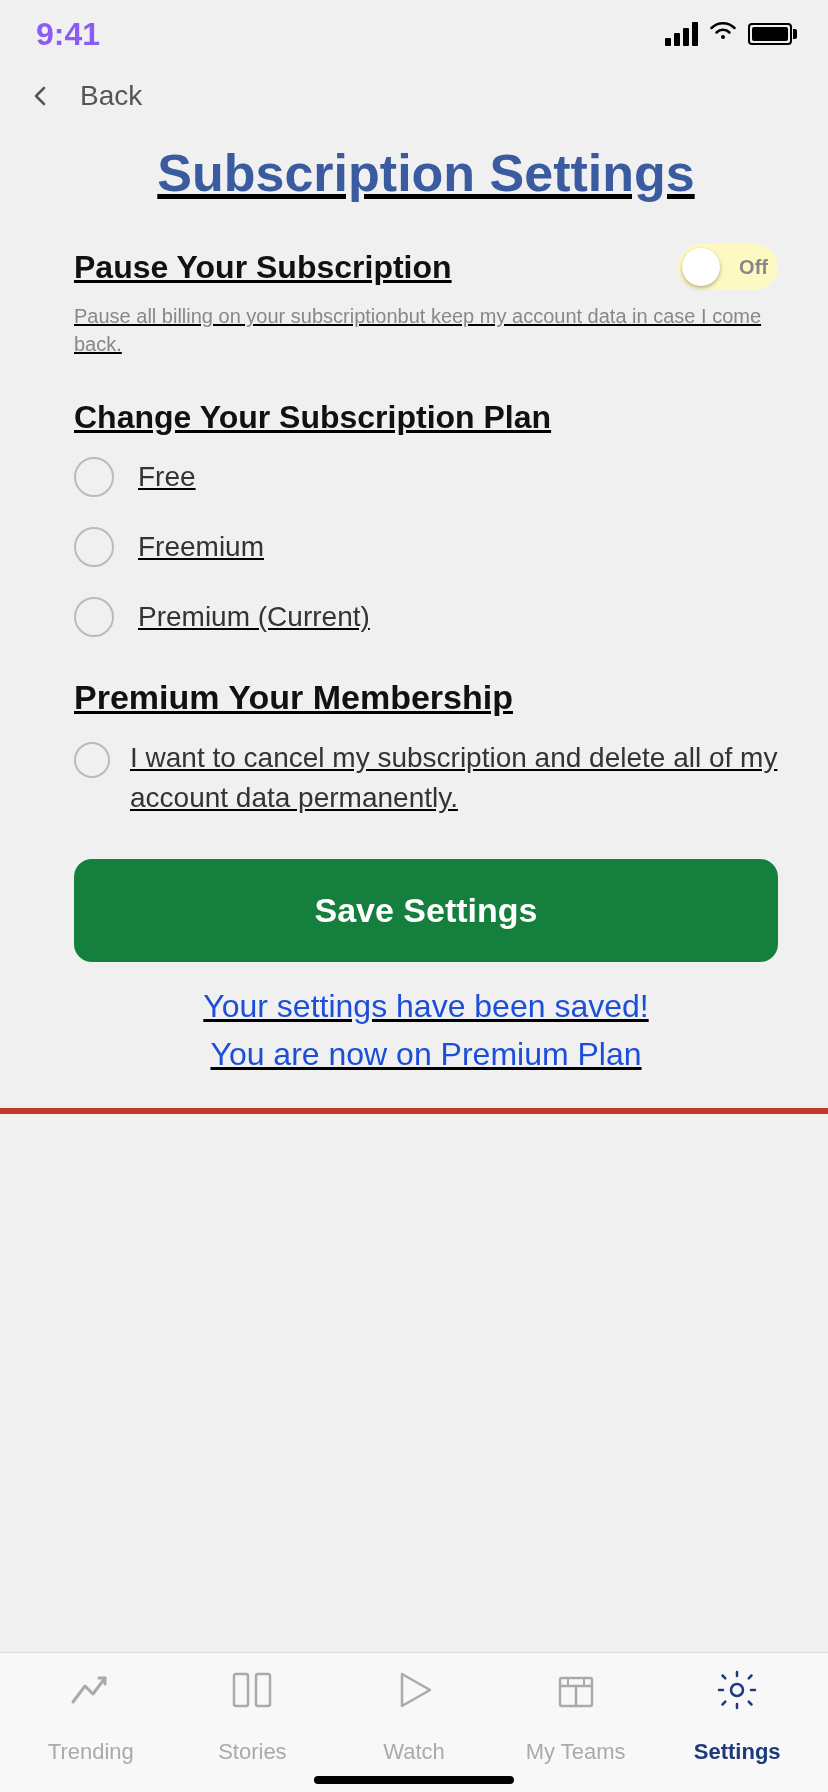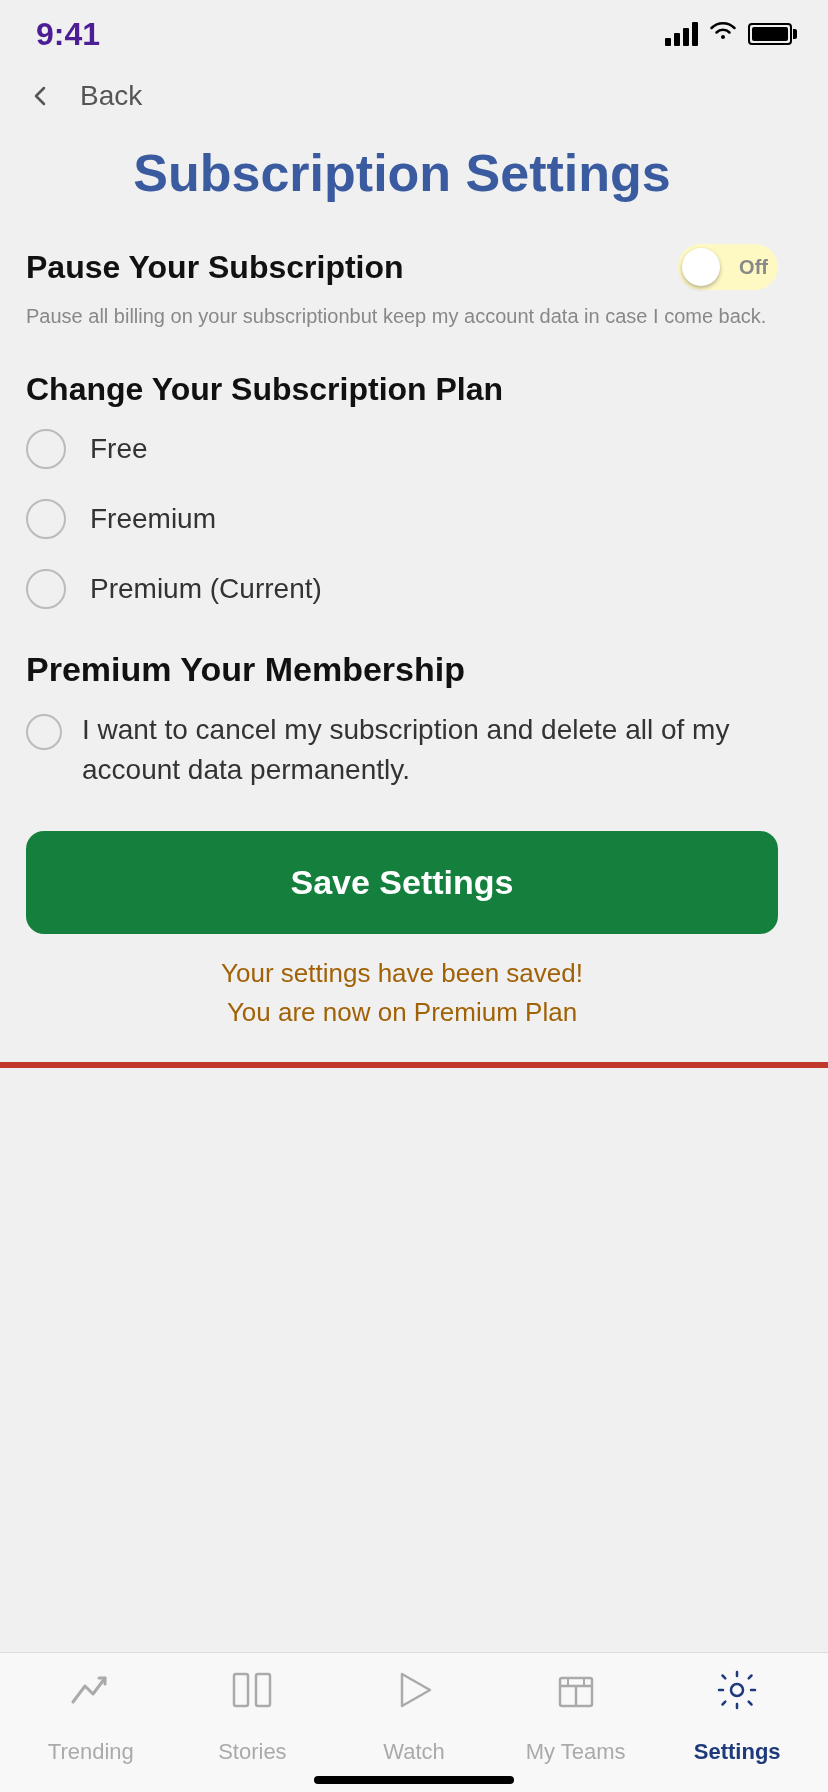--- a/index.html
+++ b/index.html
@@ -19,21 +19,21 @@
       display: flex;
       justify-content: space-between;
       align-items: center;
       padding: 18px 36px 10px 36px;
       height: 60px;
     }
 
     .status-time {
       font-size: 32px;
       font-weight: 700;
-      color: #4c1d95;
+      color: #8b5cf6;
     }
 
     .status-icons {
       display: flex;
       align-items: center;
       gap: 10px;
     }
 
     .signal-bars {
       display: flex;
@@ -89,21 +89,22 @@
       align-items: center;
       gap: 28px;
       padding: 20px 30px;
       cursor: pointer;
       color: #555;
       font-size: 28px;
     }
 
     
     .content {
-      padding: 10px 50px 20px 26px;
+      padding: 10px 50px 20px 74px;
+      text-decoration: underline;
     }
 
     .page-title {
       font-size: 52px;
       font-weight: 700;
       color: #3a5ba0;
       text-align: center;
       margin-bottom: 40px;
       line-height: 1.2;
     }
@@ -244,22 +245,22 @@
       cursor: pointer;
       margin-bottom: 20px;
     }
 
     
     .success-messages {
       text-align: center;
     }
 
     .success-text {
-      font-size: 26px;
-      color: #a16207;
+      font-size: 32px;
+      color: #1d4ed8;
       line-height: 1.5;
       font-weight: 500;
     }
 
     
     .red-divider {
       width: 100%;
       height: 6px;
       background: #c0392b;
       margin-top: 10px;

